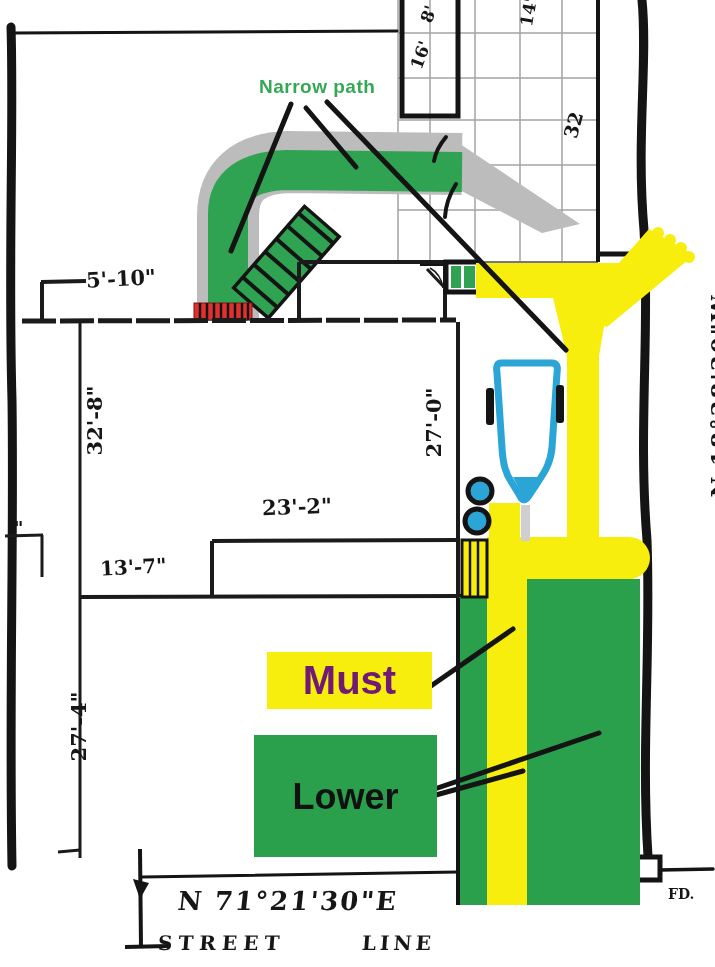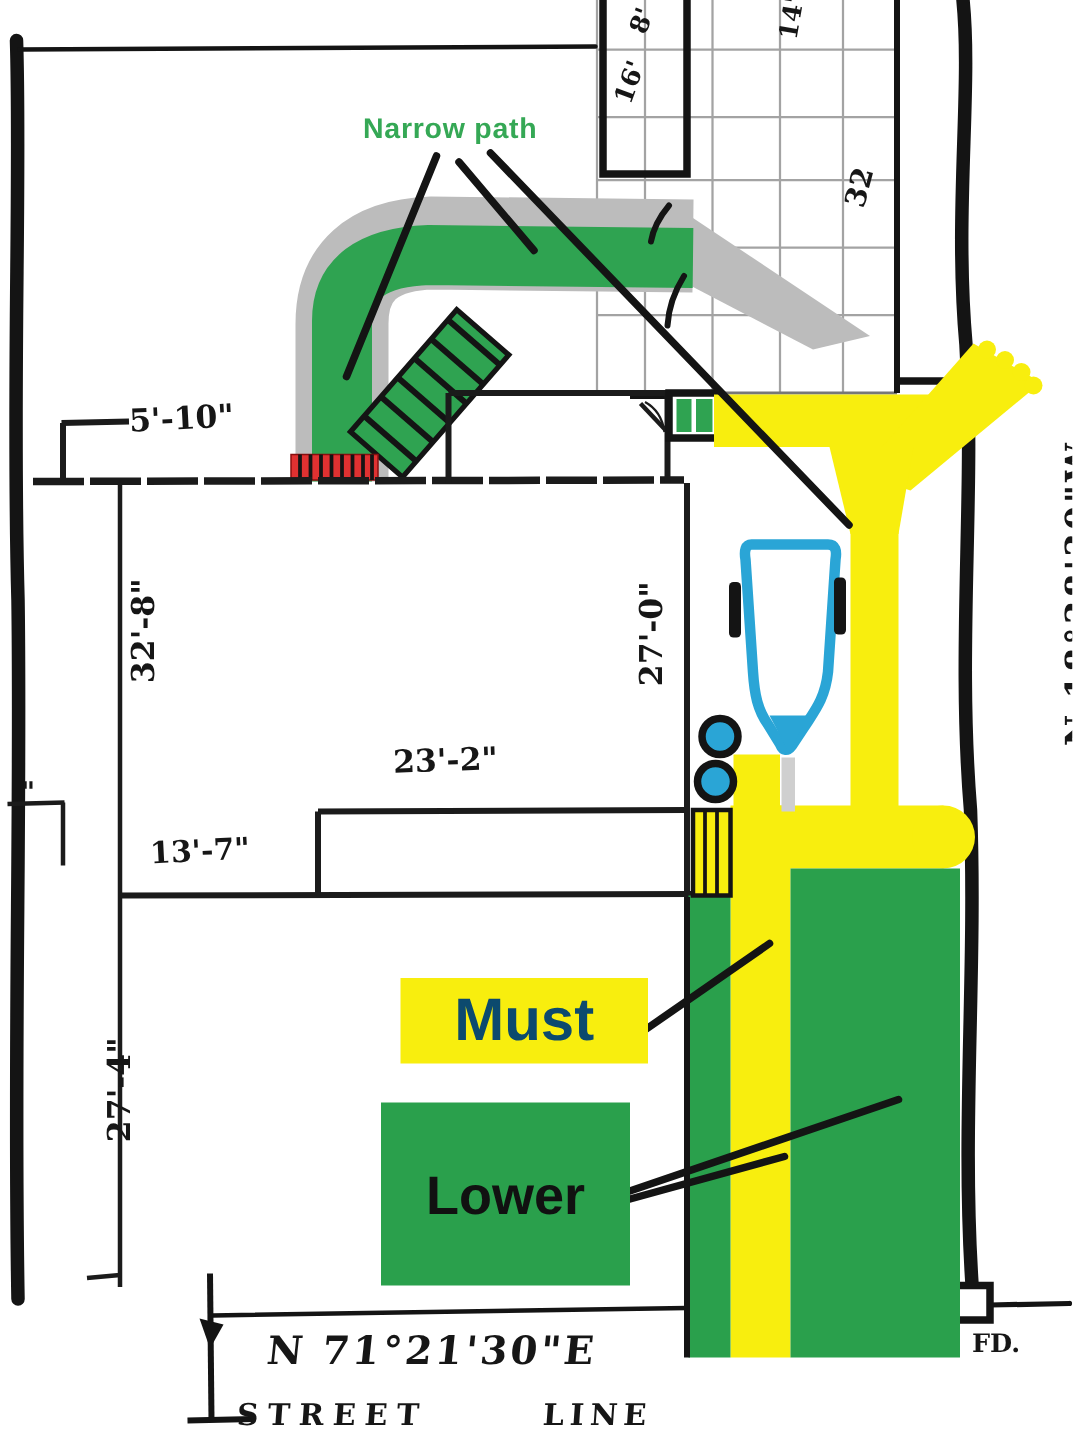--- a/index.html
+++ b/index.html
@@ -5,22 +5,22 @@
   html,body{margin:0;padding:0;background:#ffffff;}
   .canvas{position:relative;width:715px;height:967px;background:#ffffff;overflow:hidden;
           font-family:"Liberation Sans",sans-serif;}
   svg.plan{position:absolute;left:0;top:0;}
   .lbl{position:absolute;color:#1c1c1c;white-space:nowrap;}
   .hand{font-family:"DejaVu Serif",serif;font-weight:700;color:#161616;}
   .rotc{transform-origin:center center;}
   .npath{color:#35a855;font-weight:700;font-size:19px;letter-spacing:.5px;}
   .must{position:absolute;left:267px;top:652px;width:165px;height:57px;background:#f8ee0e;
         display:flex;align-items:center;justify-content:center;
-        font-weight:700;font-size:40px;color:#0c4a6e;}
-  .lowpri{position:absolute;left:254px;top:735px;width:166px;height:122px;background:#2aa04c;
+        font-weight:700;font-size:40px;color:#701a75;}
+  .lowpri{position:absolute;left:254px;top:735px;width:183px;height:122px;background:#2aa04c;
         display:flex;flex-direction:column;align-items:center;justify-content:center;
         font-weight:700;font-size:36px;color:#111;line-height:1.25;}
 </style>
 </head>
 <body>
 
 <div class="canvas">
 
 <svg class="plan" width="715" height="967" viewBox="0 0 715 967">
 
@@ -171,21 +171,21 @@
     <line x1="306" y1="108" x2="356" y2="167"></line>
     <line x1="327" y1="102" x2="566" y2="350"></line>
     <line x1="428" y1="688" x2="513" y2="629"></line>
     <line x1="414" y1="796" x2="599" y2="733"></line>
     <line x1="414" y1="801" x2="523" y2="771"></line>
     <path d="M 446 137 Q 436 149 434 161" stroke-width="4"></path>
     <path d="M 456 184 Q 446 200 445 217" stroke-width="4"></path>
   </g>
 </svg>
 
-<div class="lbl npath" style="left:242px;top:76px;">Narrow path</div>
+<div class="lbl npath" style="left:259px;top:76px;">Narrow path</div>
 
 <div class="must">
   <span>Must</span>
 </div>
 
 <div class="lowpri">
   <span>Lower</span>
 </div>
 
 <div class="lbl hand" style="left:86px;top:266px;font-size:21px;transform:rotate(-3deg);">5'-10"</div>
@@ -211,15 +211,15 @@
 <div class="lbl hand rotc" style="left:514px;top:2px;font-size:17px;transform:rotate(-80deg);">14'</div>
 
 <div class="lbl hand rotc" style="left:560px;top:114px;font-size:19px;transform:rotate(-75deg);">32</div>
 
 <div class="lbl hand" style="left:178px;top:886px;font-size:26px;letter-spacing:2px;transform:skewX(-6deg);">N 71°21'30"E</div>
 
 <div class="lbl hand" style="left:158px;top:931px;font-size:20px;letter-spacing:6px;transform:skewX(-4deg);">STREET</div>
 
 <div class="lbl hand" style="left:362px;top:931px;font-size:20px;letter-spacing:4px;transform:skewX(-4deg);">LINE</div>
 
-<div class="lbl hand" style="left:648px;top:886px;font-size:17px;">FD.</div>
+<div class="lbl hand" style="left:668px;top:886px;font-size:14px;">FD.</div>
 
 </div>
 
 </body></html>

